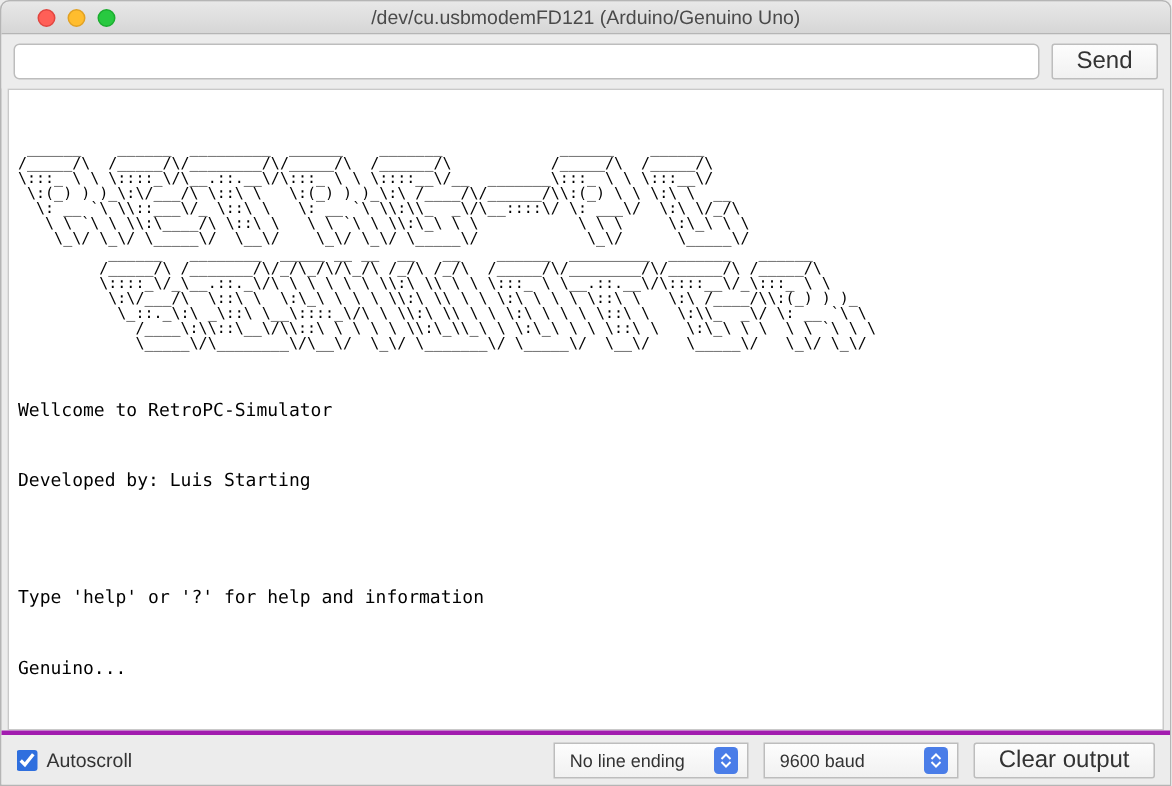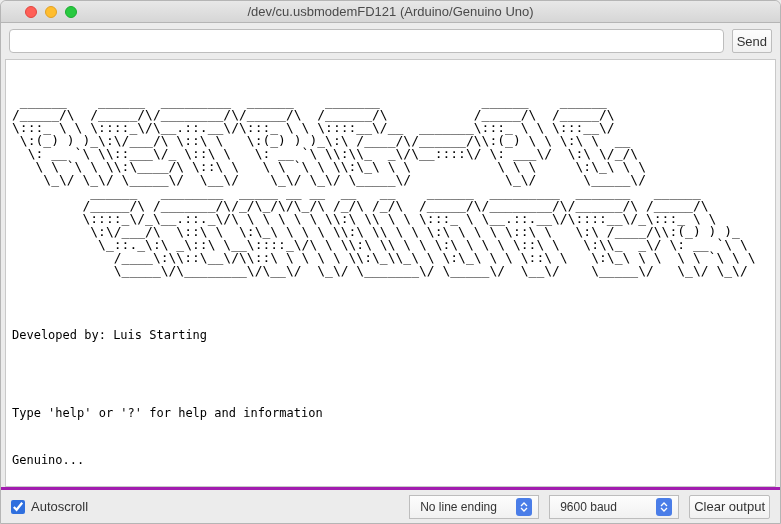--- a/index.html
+++ b/index.html
@@ -7,23 +7,23 @@
     .window { width: 781px; height: 524px; background: #ececec; border: 1px solid #b5b5b5; border-radius: 6px 6px 0 0; display: flex; flex-direction: column; }
     .titlebar { height: 22px; background: linear-gradient(#e8e8e8, #d6d6d6); border-bottom: 1px solid #b5b5b5; display: flex; align-items: center; padding: 0 24px; position: relative; border-radius: 6px 6px 0 0; }
     .traffic { display: flex; gap: 8px; }
     .traffic span { width: 12px; height: 12px; border-radius: 50%; display: inline-block; }
     .tl-close { background: #ff5f57; border: 0.5px solid #e14640; }
     .tl-min { background: #ffbd2e; border: 0.5px solid #e1a124; }
     .tl-max { background: #28c940; border: 0.5px solid #1bad2f; }
     .title { position: absolute; left: 0; right: 0; text-align: center; font-size: 13px; color: #4a4a4a; pointer-events: none; }
     .toolbar { padding: 6px 8px; display: flex; gap: 8px; background: #ececec; }
     .input-field { flex: 1; height: 24px; background: #fff; border: 1px solid #bdbdbd; border-radius: 4px; padding: 0 6px; font-size: 12px; }
-    .btn { height: 24px; padding: 0 4px; background: linear-gradient(#fdfdfd, #f1f1f1); border: 1px solid #bdbdbd; border-radius: 2px; font-size: 13px; color: #333; cursor: pointer; }
+    .btn { height: 24px; padding: 0 16px; background: linear-gradient(#fdfdfd, #f1f1f1); border: 1px solid #bdbdbd; border-radius: 2px; font-size: 16px; color: #333; cursor: pointer; }
     .console { flex: 1; background: #fff; margin: 0 4px; border: 1px solid #c9c9c9; padding: 4px 6px; font-family: "Menlo","Consolas",monospace; font-size: 12px; line-height: 1.3; color: #000; overflow: hidden; white-space: pre; }
-    .ascii-art { font-family: "Menlo","Consolas",monospace; font-size: 13px; line-height: 1.0; letter-spacing: 0; white-space: pre; margin-bottom: 20px; }
+    .ascii-art { font-family: "Menlo","Consolas",monospace; font-size: 10px; line-height: 1.0; letter-spacing: 0; white-space: pre; margin-bottom: 0; }
     .bottombar { height: 36px; display: flex; align-items: center; padding: 0 10px; gap: 10px; background: #ececec; border-top: 3px solid #a21caf; }
     .checkbox-wrap { display: flex; align-items: center; gap: 6px; font-size: 13px; color: #333; }
     .checkbox-wrap input { width: 14px; height: 14px; accent-color: #2f6fde; }
     .spacer { flex: 1; }
     .select { height: 24px; background: linear-gradient(#fdfdfd, #f1f1f1); border: 1px solid #bdbdbd; border-radius: 0; font-size: 12px; color: #333; padding: 0 6px 0 10px; display: flex; align-items: center; gap: 8px; cursor: pointer; min-width: 130px; justify-content: space-between; }
     .select-arrows { width: 16px; height: 18px; background: #4a7de8; border-radius: 3px; display: flex; flex-direction: column; align-items: center; justify-content: center; gap: 0px; }
     .select-arrows svg { display: block; }
   </style>
 </head>
 <body>
@@ -52,20 +52,21 @@
   \: __ `\ \\::___\/_ \::\ \   \: __ `\ \\:\\_  _\/\__::::\/ \: ___\/  \:\ \/_/\
    \ \ `\ \ \\:\____/\ \::\ \   \ \ `\ \ \\:\_\ \ \           \ \ \     \:\_\ \ \
     \_\/ \_\/ \_____\/  \__\/    \_\/ \_\/ \_____\/            \_\/      \_____\/
           ______   ________  _____ __ __  __   __    ______  _________  _______   ______  
          /_____/\ /_______/\/_/\_/\/\_/\ /_/\ /_/\  /_____/\/________/\/______/\ /_____/\ 
          \::::_\/_\__.::._\/\ \ \ \ \ \ \\:\ \\ \ \ \:::_ \ \__.::.__\/\::::__\/_\:::_ \ \
           \:\/___/\  \::\ \  \:\_\ \ \ \ \\:\ \\ \ \ \:\ \ \ \ \::\ \   \:\ /____/\\:(_) ) )_
            \_::._\:\ _\::\ \__\::::_\/\ \ \\:\ \\ \ \ \:\ \ \ \ \::\ \   \:\\_  _\/ \: __ `\ \
              /____\:\\::\__\/\\::\ \ \ \ \ \\:\_\\_\ \ \:\_\ \ \ \::\ \   \:\_\ \ \  \ \ `\ \ \
              \_____\/\________\/\__\/  \_\/ \_______\/ \_____\/  \__\/    \_____\/   \_\/ \_\/</div>
+    <div>Wellcome to RetroPC-Simulator</div>
     <div>Developed by: Luis Starting</div>
     <div></div>
     <div>Type 'help' or '?' for help and information</div>
     <div>Genuino...</div>
     
   </div>
 
   <div class="bottombar">
     <label class="checkbox-wrap">
       <input type="checkbox" checked="" style="">

